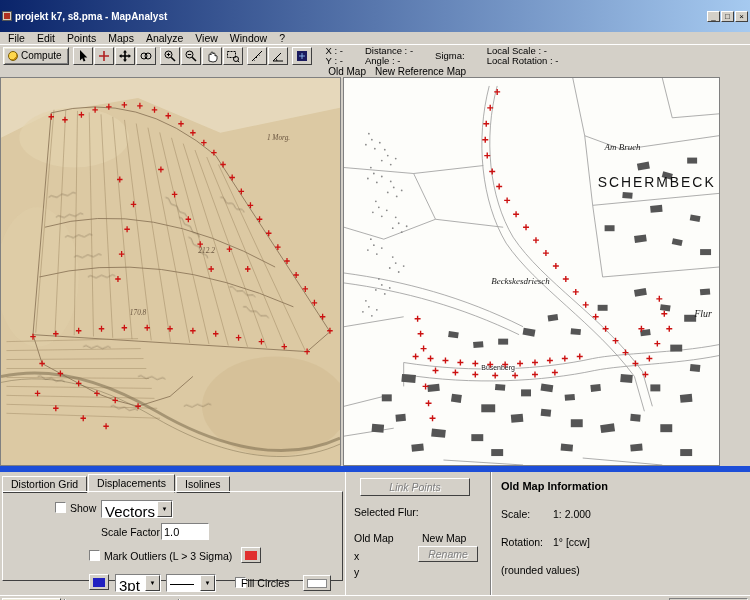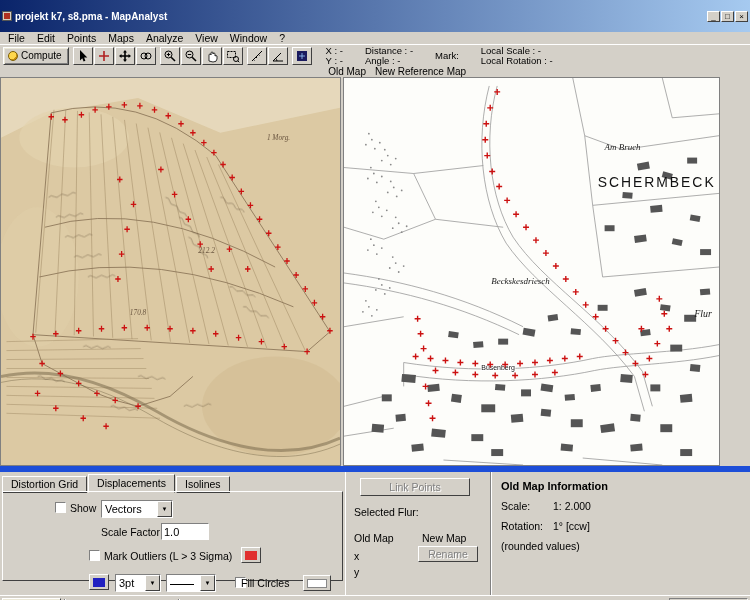--- a/index.html
+++ b/index.html
@@ -56,32 +56,32 @@
   .col-right { width: 260px; position: relative; border-left: 1px solid #808080; box-shadow: inset 1px 0 0 #fff; }
 
   .tabs { position: absolute; left: 2px; top: 2px; display: flex; }
   .tab { padding: 2px 8px 3px; font-size: 10.5px; border: 1px solid; border-color: #fff #404040 #d4d0c8 #fff; background: #d4d0c8; margin-right: 1px; position: relative; }
   .tab.inactive { border-color: #fff #404040 #404040 #fff; margin-top: 2px; padding: 1px 8px 2px; }
   .tab-body { position: absolute; left: 2px; top: 19px; right: 2px; bottom: 14px; border: 1px solid; border-color: #fff #404040 #404040 #fff; }
 
   .checkbox { display: inline-block; width: 11px; height: 11px; background: #fff; border: 1px solid; border-color: #808080 #fff #fff #808080; vertical-align: -2px; }
   .textfield { background: #fff; border: 1px solid; border-color: #808080 #fff #fff #808080; height: 17px; font-size: 11px; padding: 0 2px; font-family: "Liberation Sans", sans-serif; }
   .dropdown { display: inline-flex; align-items: stretch; background: #fff; border: 1px solid; border-color: #808080 #fff #fff #808080; height: 18px; }
-  .dropdown .dval { flex: 1; padding: 2px 3px 0; font-size: 11px; white-space: nowrap; overflow: hidden; }
+  .dropdown .dval { flex: 1; padding: 2px 3px 0; font-size: 15px; white-space: nowrap; overflow: hidden; }
   .dropdown .darr { width: 15px; background: #d4d0c8; border: 1px solid; border-color: #fff #404040 #404040 #fff; font-size: 6px; display: flex; align-items: center; justify-content: center; }
   .swatch-btn { height: 16px; display: inline-flex; align-items: center; justify-content: center; padding: 2px; }
   .btn { font-size: 10.5px; font-family: "Liberation Sans", sans-serif; padding: 1px 8px; }
-  .btn:disabled, .btn.disabled { color: #808080; text-shadow: 1px 1px 0 #fff; }
+  .btn:disabled, .btn.disabled { color: #808080; text-shadow: 1px 1px 0 #fff; font-style: italic; }
   .lbl { font-size: 10.5px; white-space: nowrap; }
   .abs { position: absolute; }
   .line-preview { width: 24px; border-top: 1px solid #000; display: inline-block; }
 
   
   .info-title { font-weight: bold; font-size: 11px; }
-  .info-row { display: flex; font-size: 10.5px; margin-top: 8px; }
+  .info-row { display: flex; font-size: 10.5px; margin-top: 16px; }
   .info-row .il { width: 52px; }
 
   
   .taskbar { height: 23px; border-top: 1px solid #fff; display: flex; align-items: center; padding: 1px 2px; gap: 3px; flex: none; background: #d4d0c8; }
   .start-btn { height: 19px; display: flex; align-items: center; gap: 12px; padding: 0 5px 0 3px; font-weight: bold; font-size: 11px; font-family: "Liberation Sans", sans-serif; }
   .flag { width: 12px; height: 12px; display: grid; grid-template-columns: 5px 5px; grid-template-rows: 5px 5px; gap: 1px; transform: skewY(-4deg); }
   .flag i:nth-child(1){background:#e33e2b}.flag i:nth-child(2){background:#6cb33f}.flag i:nth-child(3){background:#1b6fc4}.flag i:nth-child(4){background:#f4b400}
   .ql { display: flex; gap: 2px; align-items: center; }
   .ql-icon { width: 16px; height: 16px; display: flex; align-items: center; justify-content: center; font-size: 12px; }
   .ql-ie { color: #1b6fc4; font-family: "Liberation Serif", serif; font-style: italic; font-weight: bold; }
@@ -203,21 +203,21 @@
     <div class="readouts">
       <div class="readout">
         <div>X :  -</div>
         <div>Y :  -</div>
       </div>
       <div class="readout">
         <div>Distance :  -</div>
         <div>Angle :  -</div>
       </div>
       <div class="readout">
-        <div>Mark:</div>
+        <div>Sigma:</div>
         <div></div>
       </div>
       <div class="readout">
         <div>Local Scale :  -</div>
         <div>Local Rotation :  -</div>
       </div>
     </div>
   </div>
 
   <div class="map-headers">

